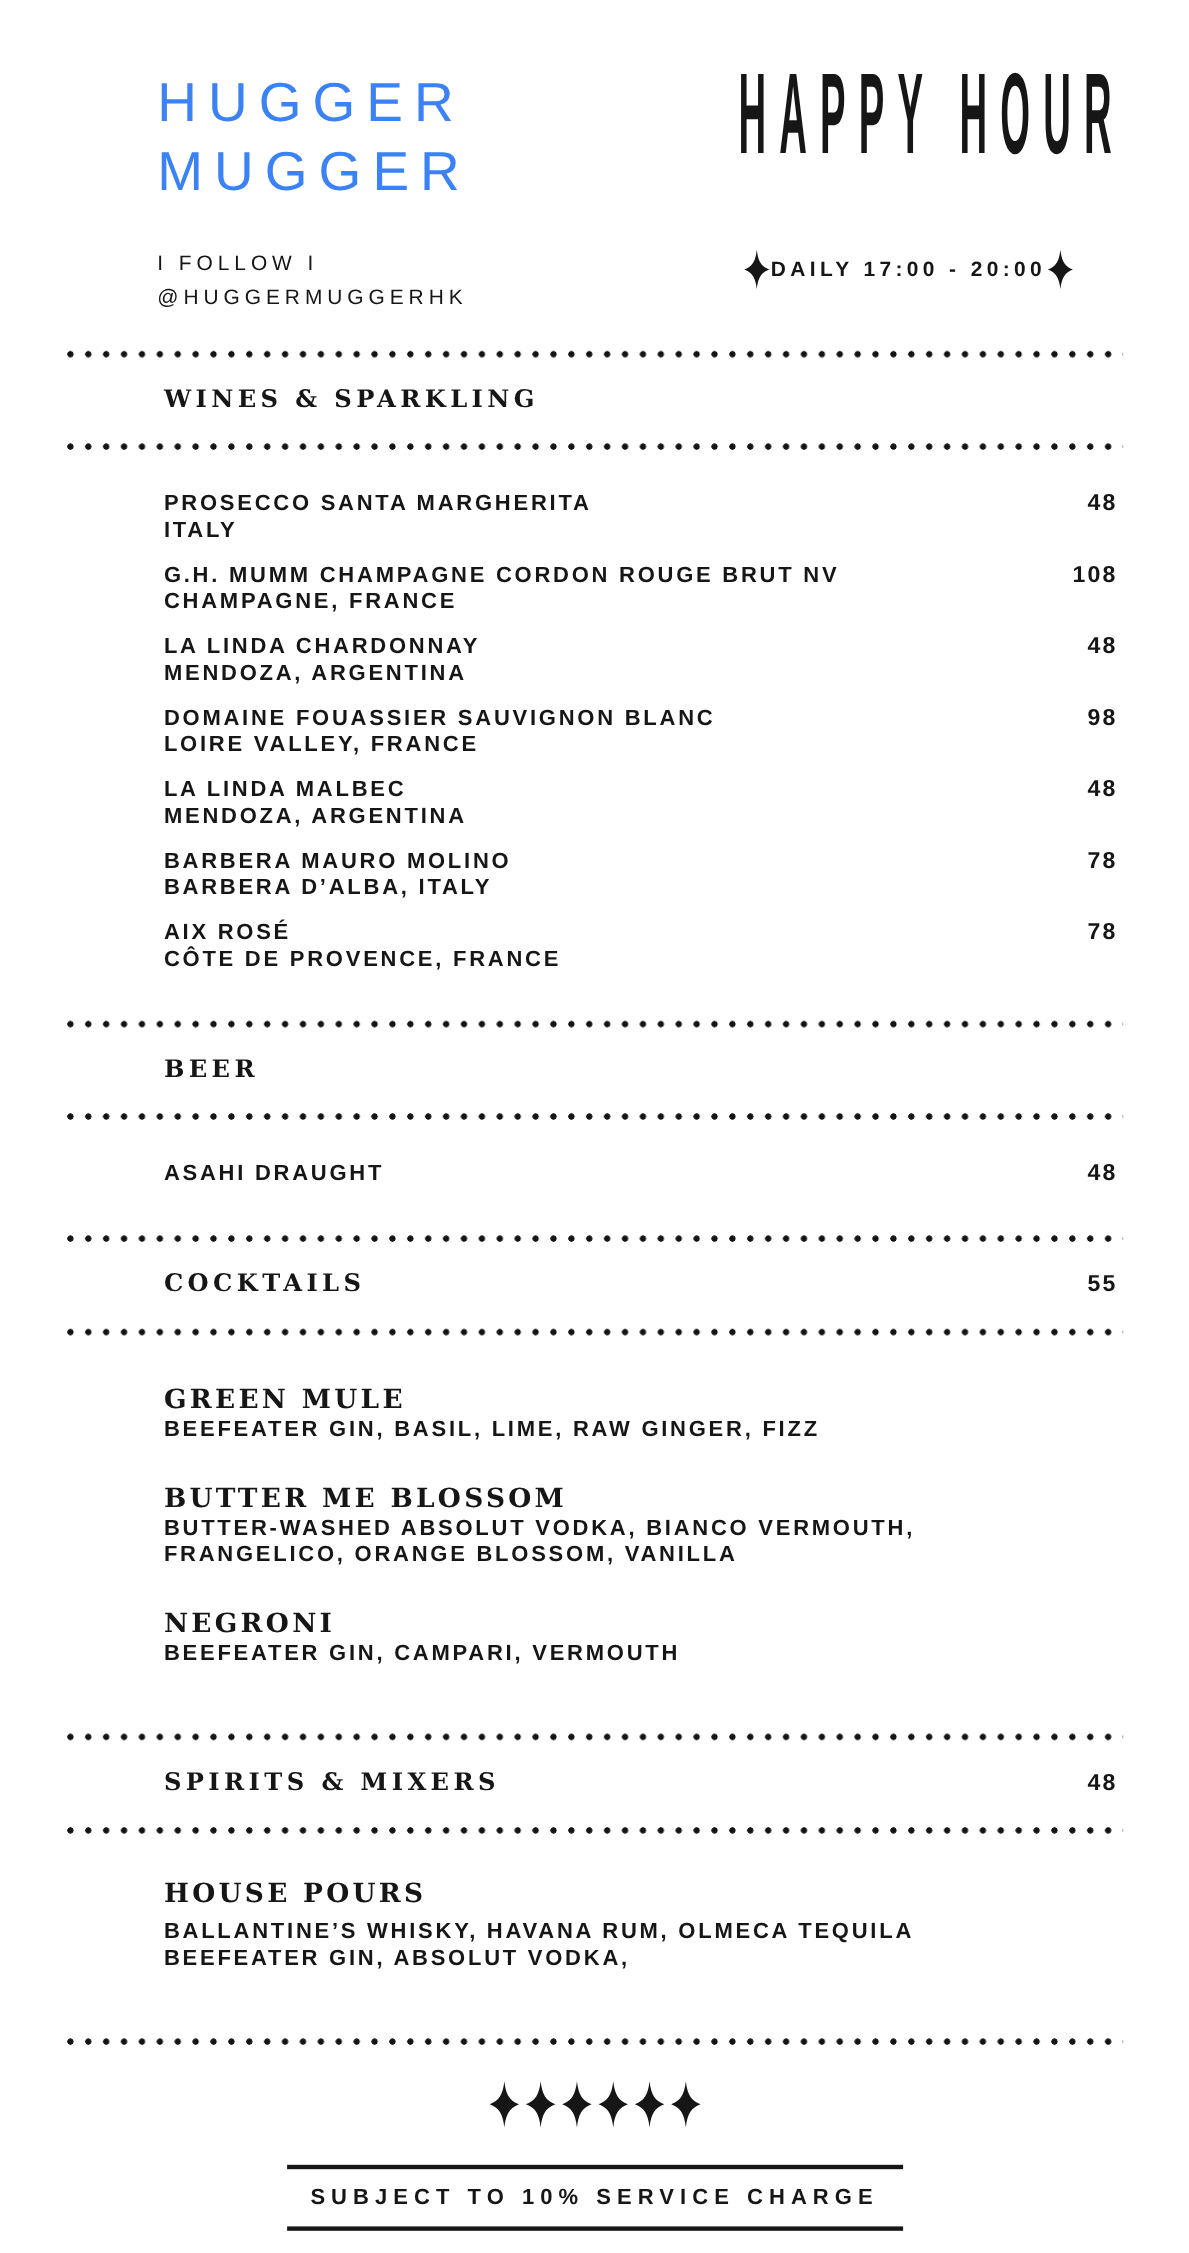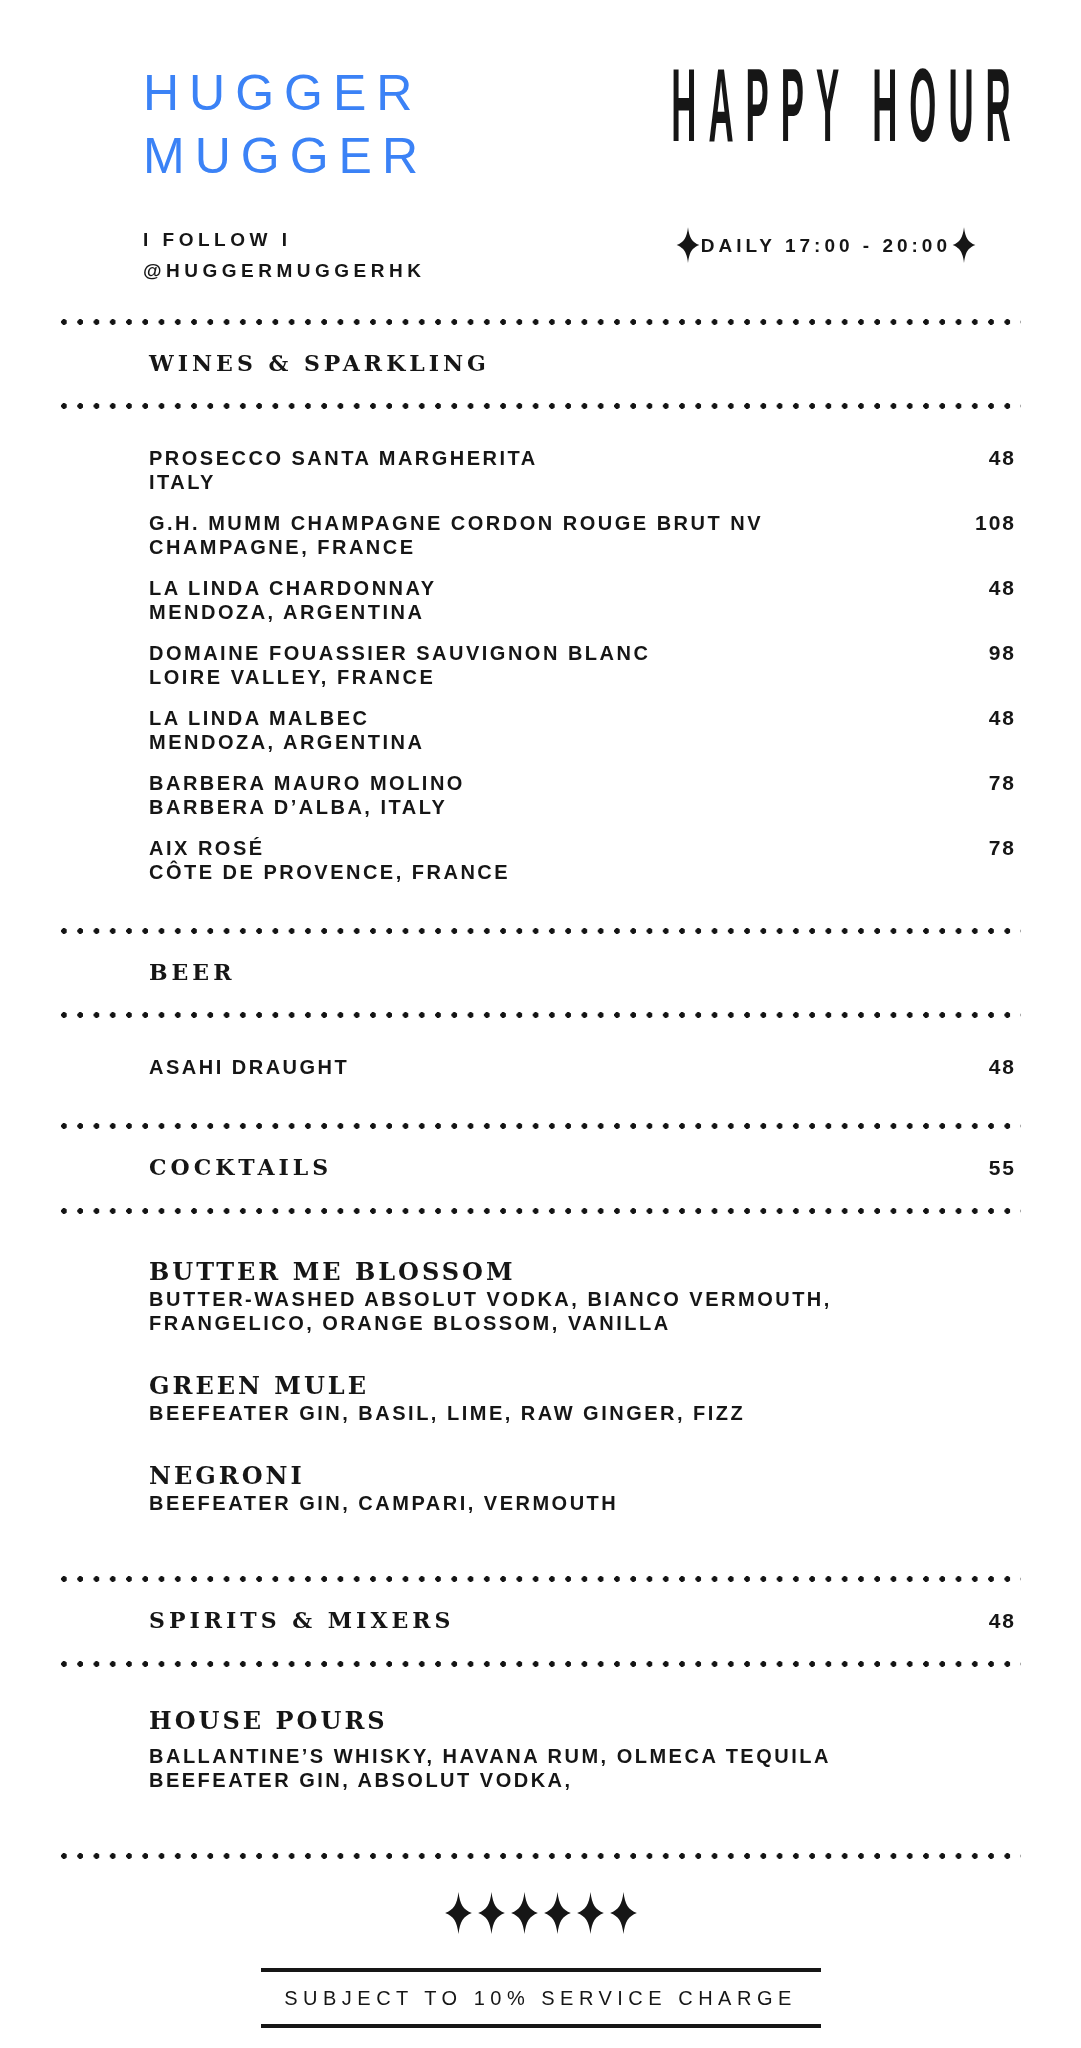--- a/index.html
+++ b/index.html
@@ -12,21 +12,21 @@
 
   
   .header { position:relative; height:318px; }
   .logo {
     position:absolute; left:143px; top:62px;
     font-size:50px; font-weight:400; letter-spacing:10px;
     line-height:63px; color:#3b82f6; white-space:nowrap;
   }
   .social {
     position:absolute; left:143px; top:224px;
-    font-size:19px; font-weight:bold; letter-spacing:4.5px; line-height:31px;
+    font-size:19px; font-weight:normal; letter-spacing:4.5px; line-height:31px;
     white-space:nowrap;
   }
   .hh-title {
     position:absolute; top:44px; right:58px; height:110px;
   }
   .hh-title span {
     display:inline-block; white-space:nowrap;
     font-size:58px; font-weight:bold; letter-spacing:20px;
     transform:scale(0.60,1.80); transform-origin:top right;
   }
@@ -87,21 +87,21 @@
   
   .diamond-row {
     display:flex; justify-content:center; gap:2px; margin-top:32px;
   }
   .service-box {
     width:560px; margin:34px auto 0 auto; text-align:center;
     border-top:4px solid #161616; border-bottom:4px solid #161616;
     padding:14px 0;
   }
   .service-box .service-text {
-    font-size:20px; font-weight:normal; letter-spacing:5.5px; line-height:24px;
+    font-size:20px; font-weight:bold; letter-spacing:5.5px; line-height:24px;
     white-space:nowrap;
   }
 </style>
 </head>
 <body>
 
 <div class="page">
 
   <div class="header">
     <div class="logo">
@@ -185,29 +185,29 @@
 
   <div class="dots"></div>
   <div class="section-head">
     <span class="sec-name">COCKTAILS</span>
     <span class="price">55</span>
   </div>
   <div class="dots"></div>
 
   <div class="cocktails">
     <div class="cocktail">
+      <span class="c-name">GREEN MULE</span>
+      <span class="c-desc">BEEFEATER GIN, BASIL, LIME, RAW GINGER, FIZZ</span>
+    </div>
+    <div class="cocktail">
       <span class="c-name">BUTTER ME BLOSSOM</span>
       <span class="c-desc">BUTTER-WASHED ABSOLUT VODKA, BIANCO VERMOUTH,</span>
       <span class="c-desc">FRANGELICO, ORANGE BLOSSOM, VANILLA</span>
     </div>
     <div class="cocktail">
-      <span class="c-name">GREEN MULE</span>
-      <span class="c-desc">BEEFEATER GIN, BASIL, LIME, RAW GINGER, FIZZ</span>
-    </div>
-    <div class="cocktail">
       <span class="c-name">NEGRONI</span>
       <span class="c-desc">BEEFEATER GIN, CAMPARI, VERMOUTH</span>
     </div>
   </div>
 
   <div class="dots"></div>
   <div class="section-head">
     <span class="sec-name">SPIRITS &amp; MIXERS</span>
     <span class="price">48</span>
   </div>

